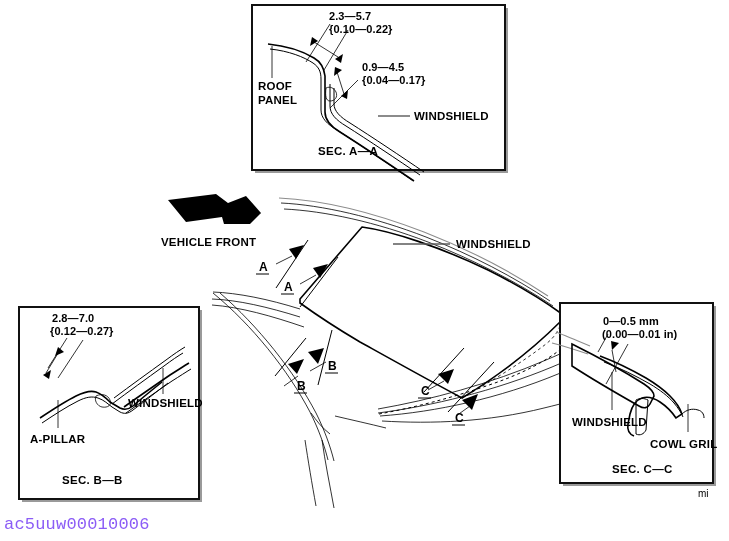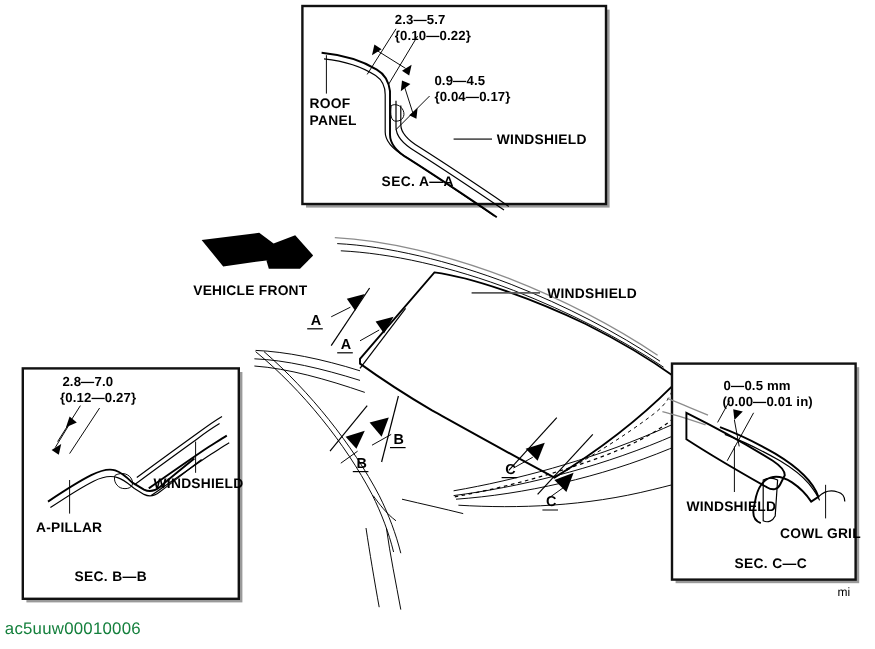--- a/index.html
+++ b/index.html
@@ -20,24 +20,24 @@
   }
   #page svg {
     position: absolute;
     left: 0;
     top: 0;
   }
   .cap {
     position: absolute;
     left: 4px;
     top: 515px;
-    font-size: 14px;
-    color: #15803d;
+    font-size: 17px;
+    color: #8b5cf6;
     letter-spacing: 0.2px;
-    font-family: Liberation Sans, sans-serif;
+    font-family: Liberation Mono, monospace;
   }
   text {
     font-family: "Liberation Sans", sans-serif;
     fill: #000000;
   }
   .t-lbl { font-size: 11.5px; font-weight: bold; letter-spacing: 0.2px; }
   .t-dim { font-size: 11px; font-weight: bold; letter-spacing: 0.1px; }
   .t-sec { font-size: 11.5px; font-weight: bold; letter-spacing: 0.3px; }
   .t-mark { font-size: 12px; font-weight: bold; }
   .t-unit { font-size: 10px; }

